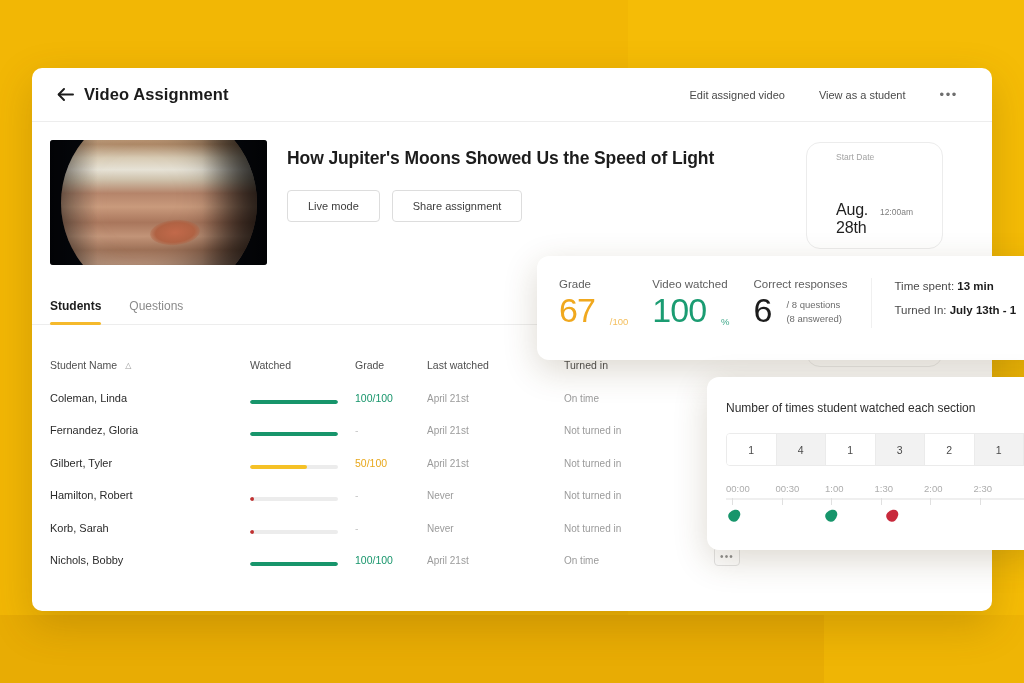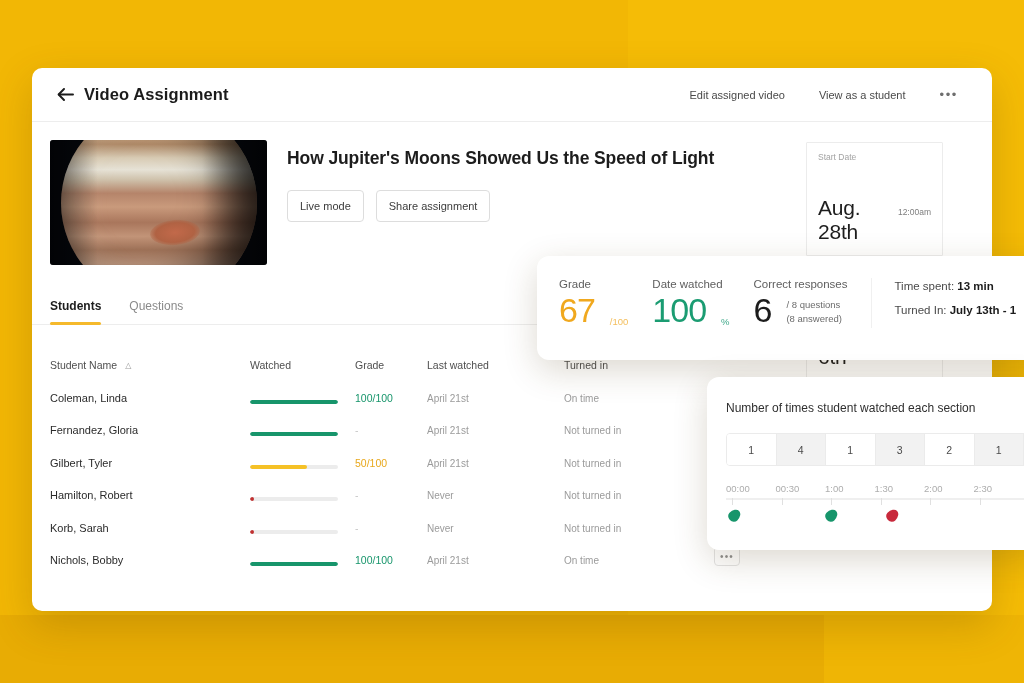--- a/index.html
+++ b/index.html
@@ -166,21 +166,21 @@
     display: flex;
     gap: 12px;
   }
   .btn-outline {
     border: 1px solid #DDDDDD;
     border-radius: 4px;
     background: #FFFFFF;
     font-family: inherit;
     font-size: 11px;
     color: #3C3C3C;
-    padding: 9px 12px;
+    padding: 9px 20px;
     cursor: pointer;
   }
 
   
   .tabs {
     display: flex;
     gap: 28px;
     padding: 0 0 0 18px;
     margin-top: 34px;
     border-bottom: 1px solid #EDEDED;
@@ -269,37 +269,37 @@
     display: flex;
     align-items: center;
     justify-content: center;
     cursor: pointer;
   }
 
   
   .date-card {
     width: 137px;
     border: 1px solid #ECECEC;
-    border-radius: 1px;
+    border-radius: 14px;
     background: #FFFFFF;
-    padding: 9px 11px 11px;
+    padding: 9px 29px 11px;
     margin-bottom: 11px;
   }
   .date-label {
     font-size: 8.5px;
     color: #A3A3A3;
     margin-bottom: 4px;
   }
   .date-main {
     display: flex;
     align-items: baseline;
     gap: 7px;
   }
   .date-big {
-    font-size: 21px;
+    font-size: 16px;
     color: #1E1E1E;
     letter-spacing: -0.2px;
   }
   .date-time {
     font-size: 8.5px;
     color: #7E7E7E;
     margin-top: 41px;
   }
 
   .blue-pill {
@@ -620,21 +620,21 @@
 
 <div class="stats-card">
   <div class="stat">
     <div class="stat-label">Grade</div>
     <div class="stat-val">
       <span class="stat-num orange">67</span>
       <span class="stat-sub orange">/100</span>
     </div>
   </div>
   <div class="stat">
-    <div class="stat-label">Date watched</div>
+    <div class="stat-label">Video watched</div>
     <div class="stat-val">
       <span class="stat-num green">100</span>
       <span class="stat-sub green">%</span>
     </div>
   </div>
   <div class="stat">
     <div class="stat-label">Correct responses</div>
     <div class="stat-val">
       <span class="stat-num dark">6</span>
       <span class="stat-sub-lines">

